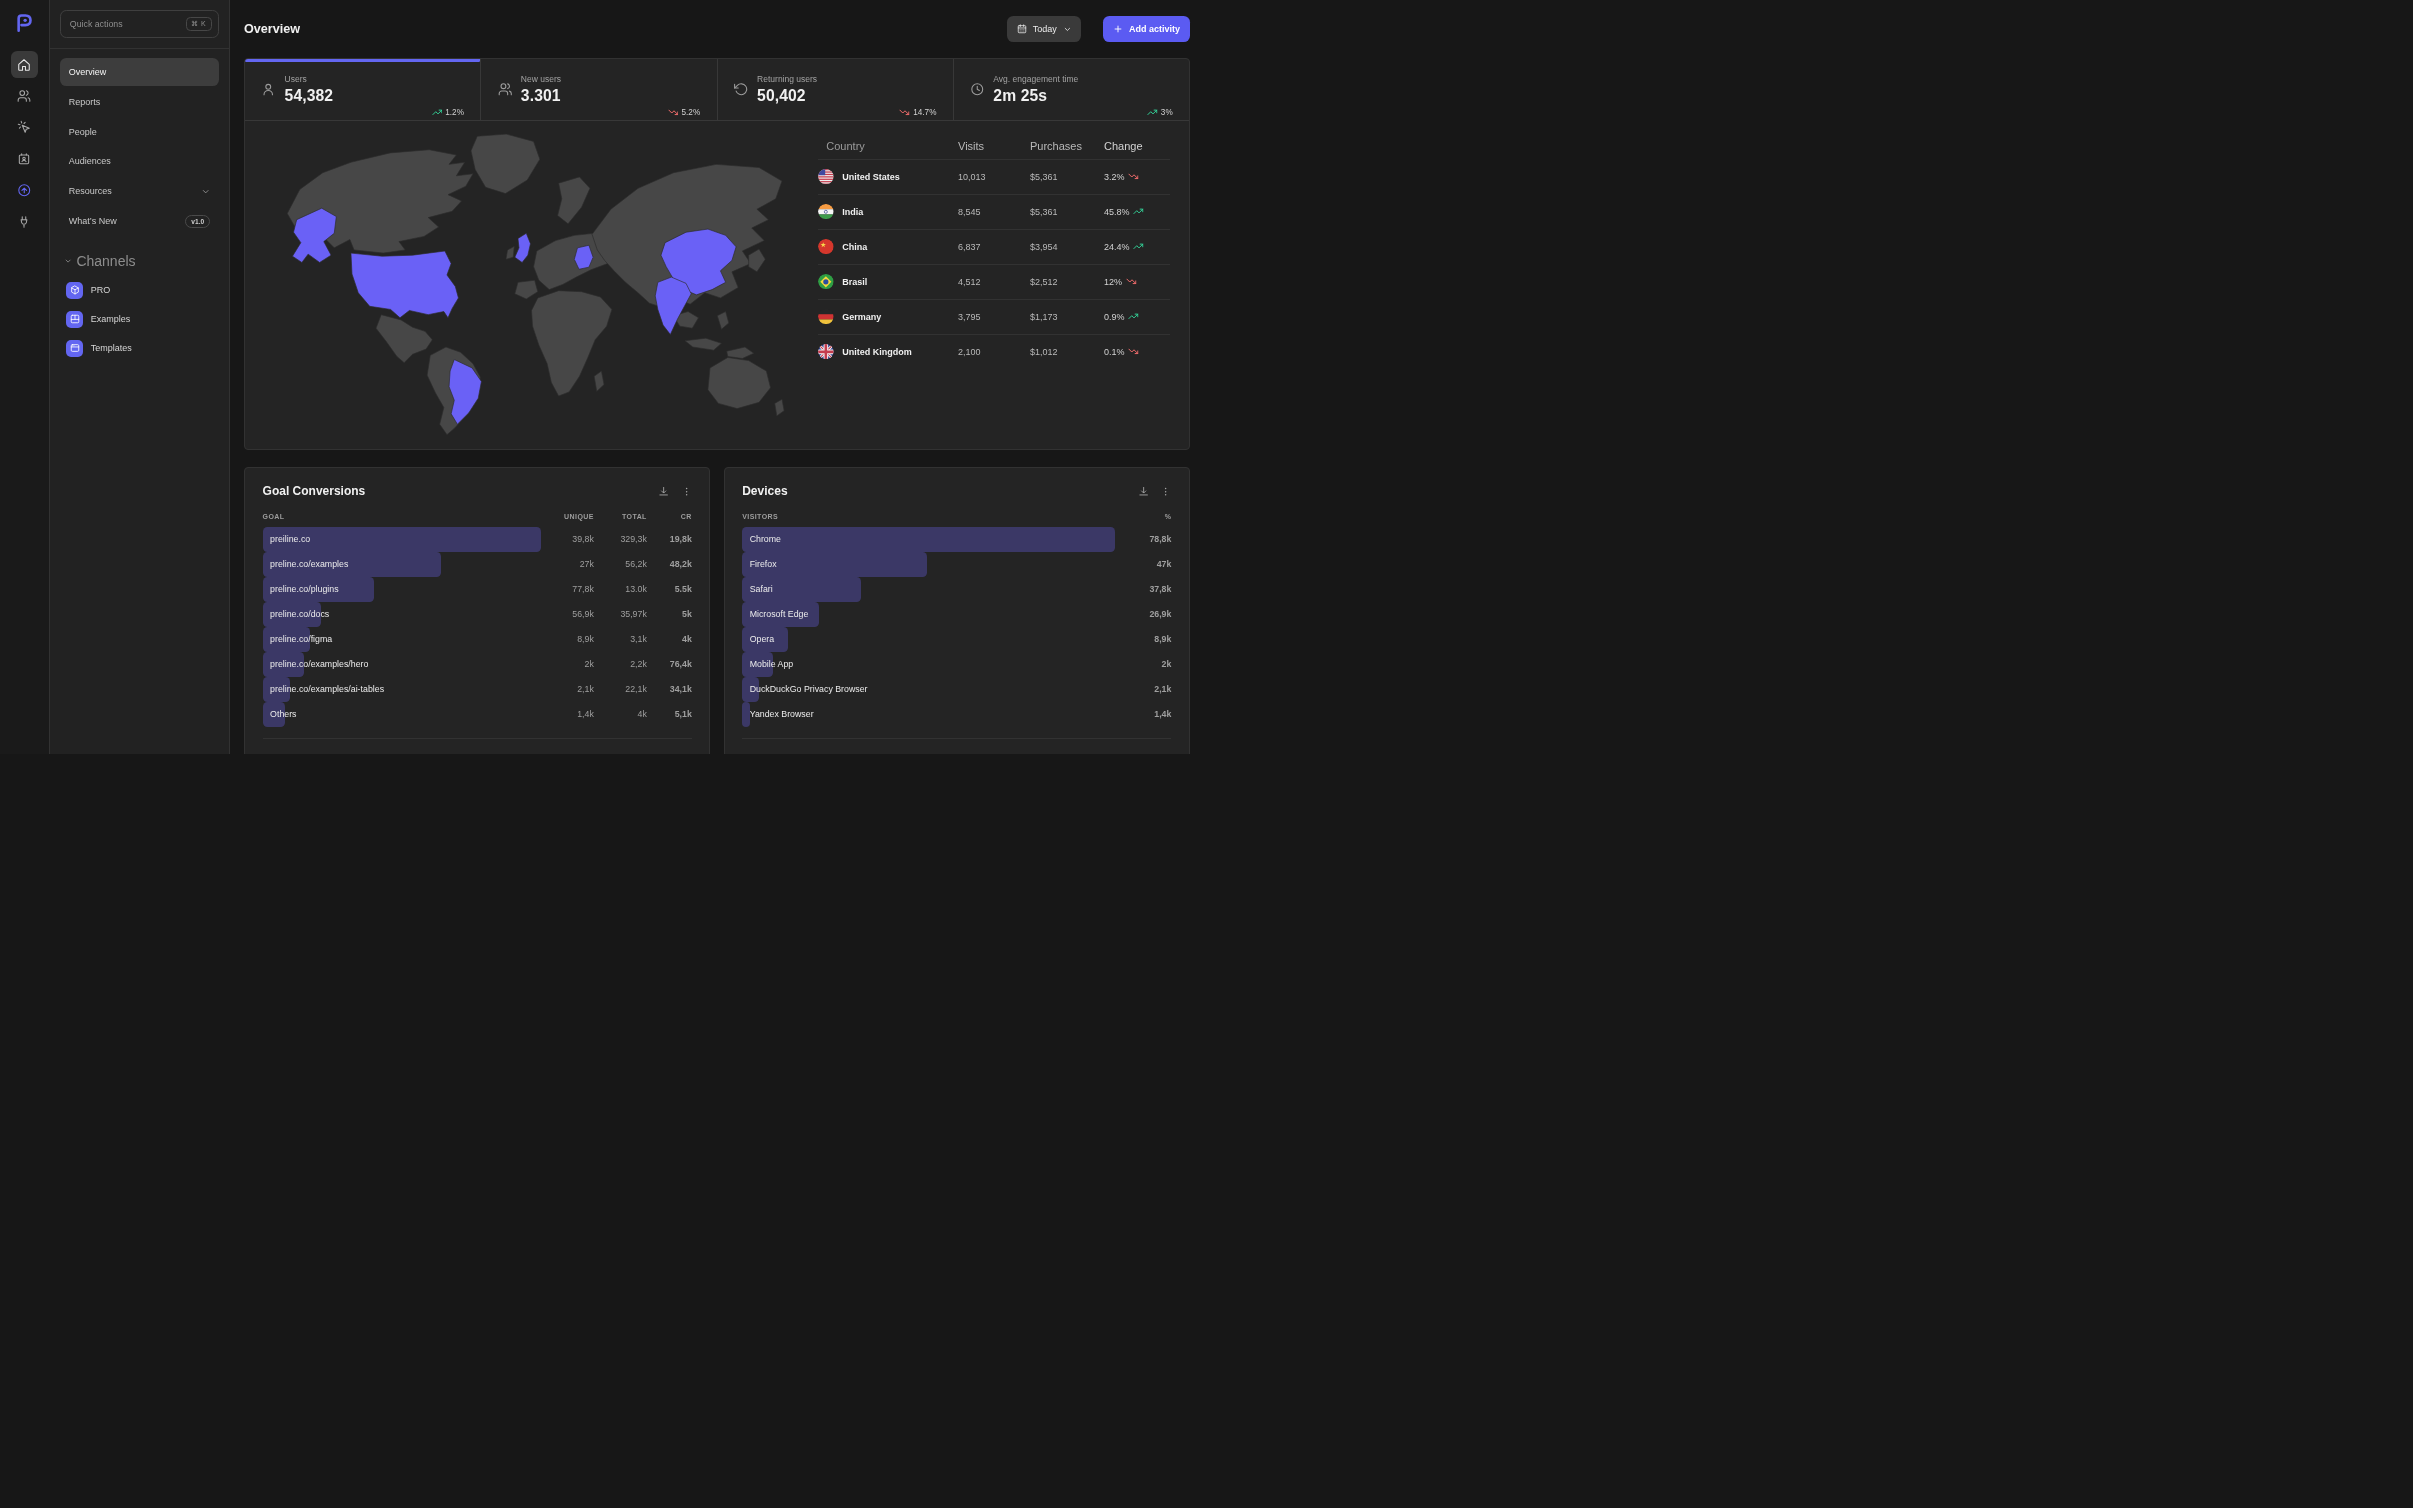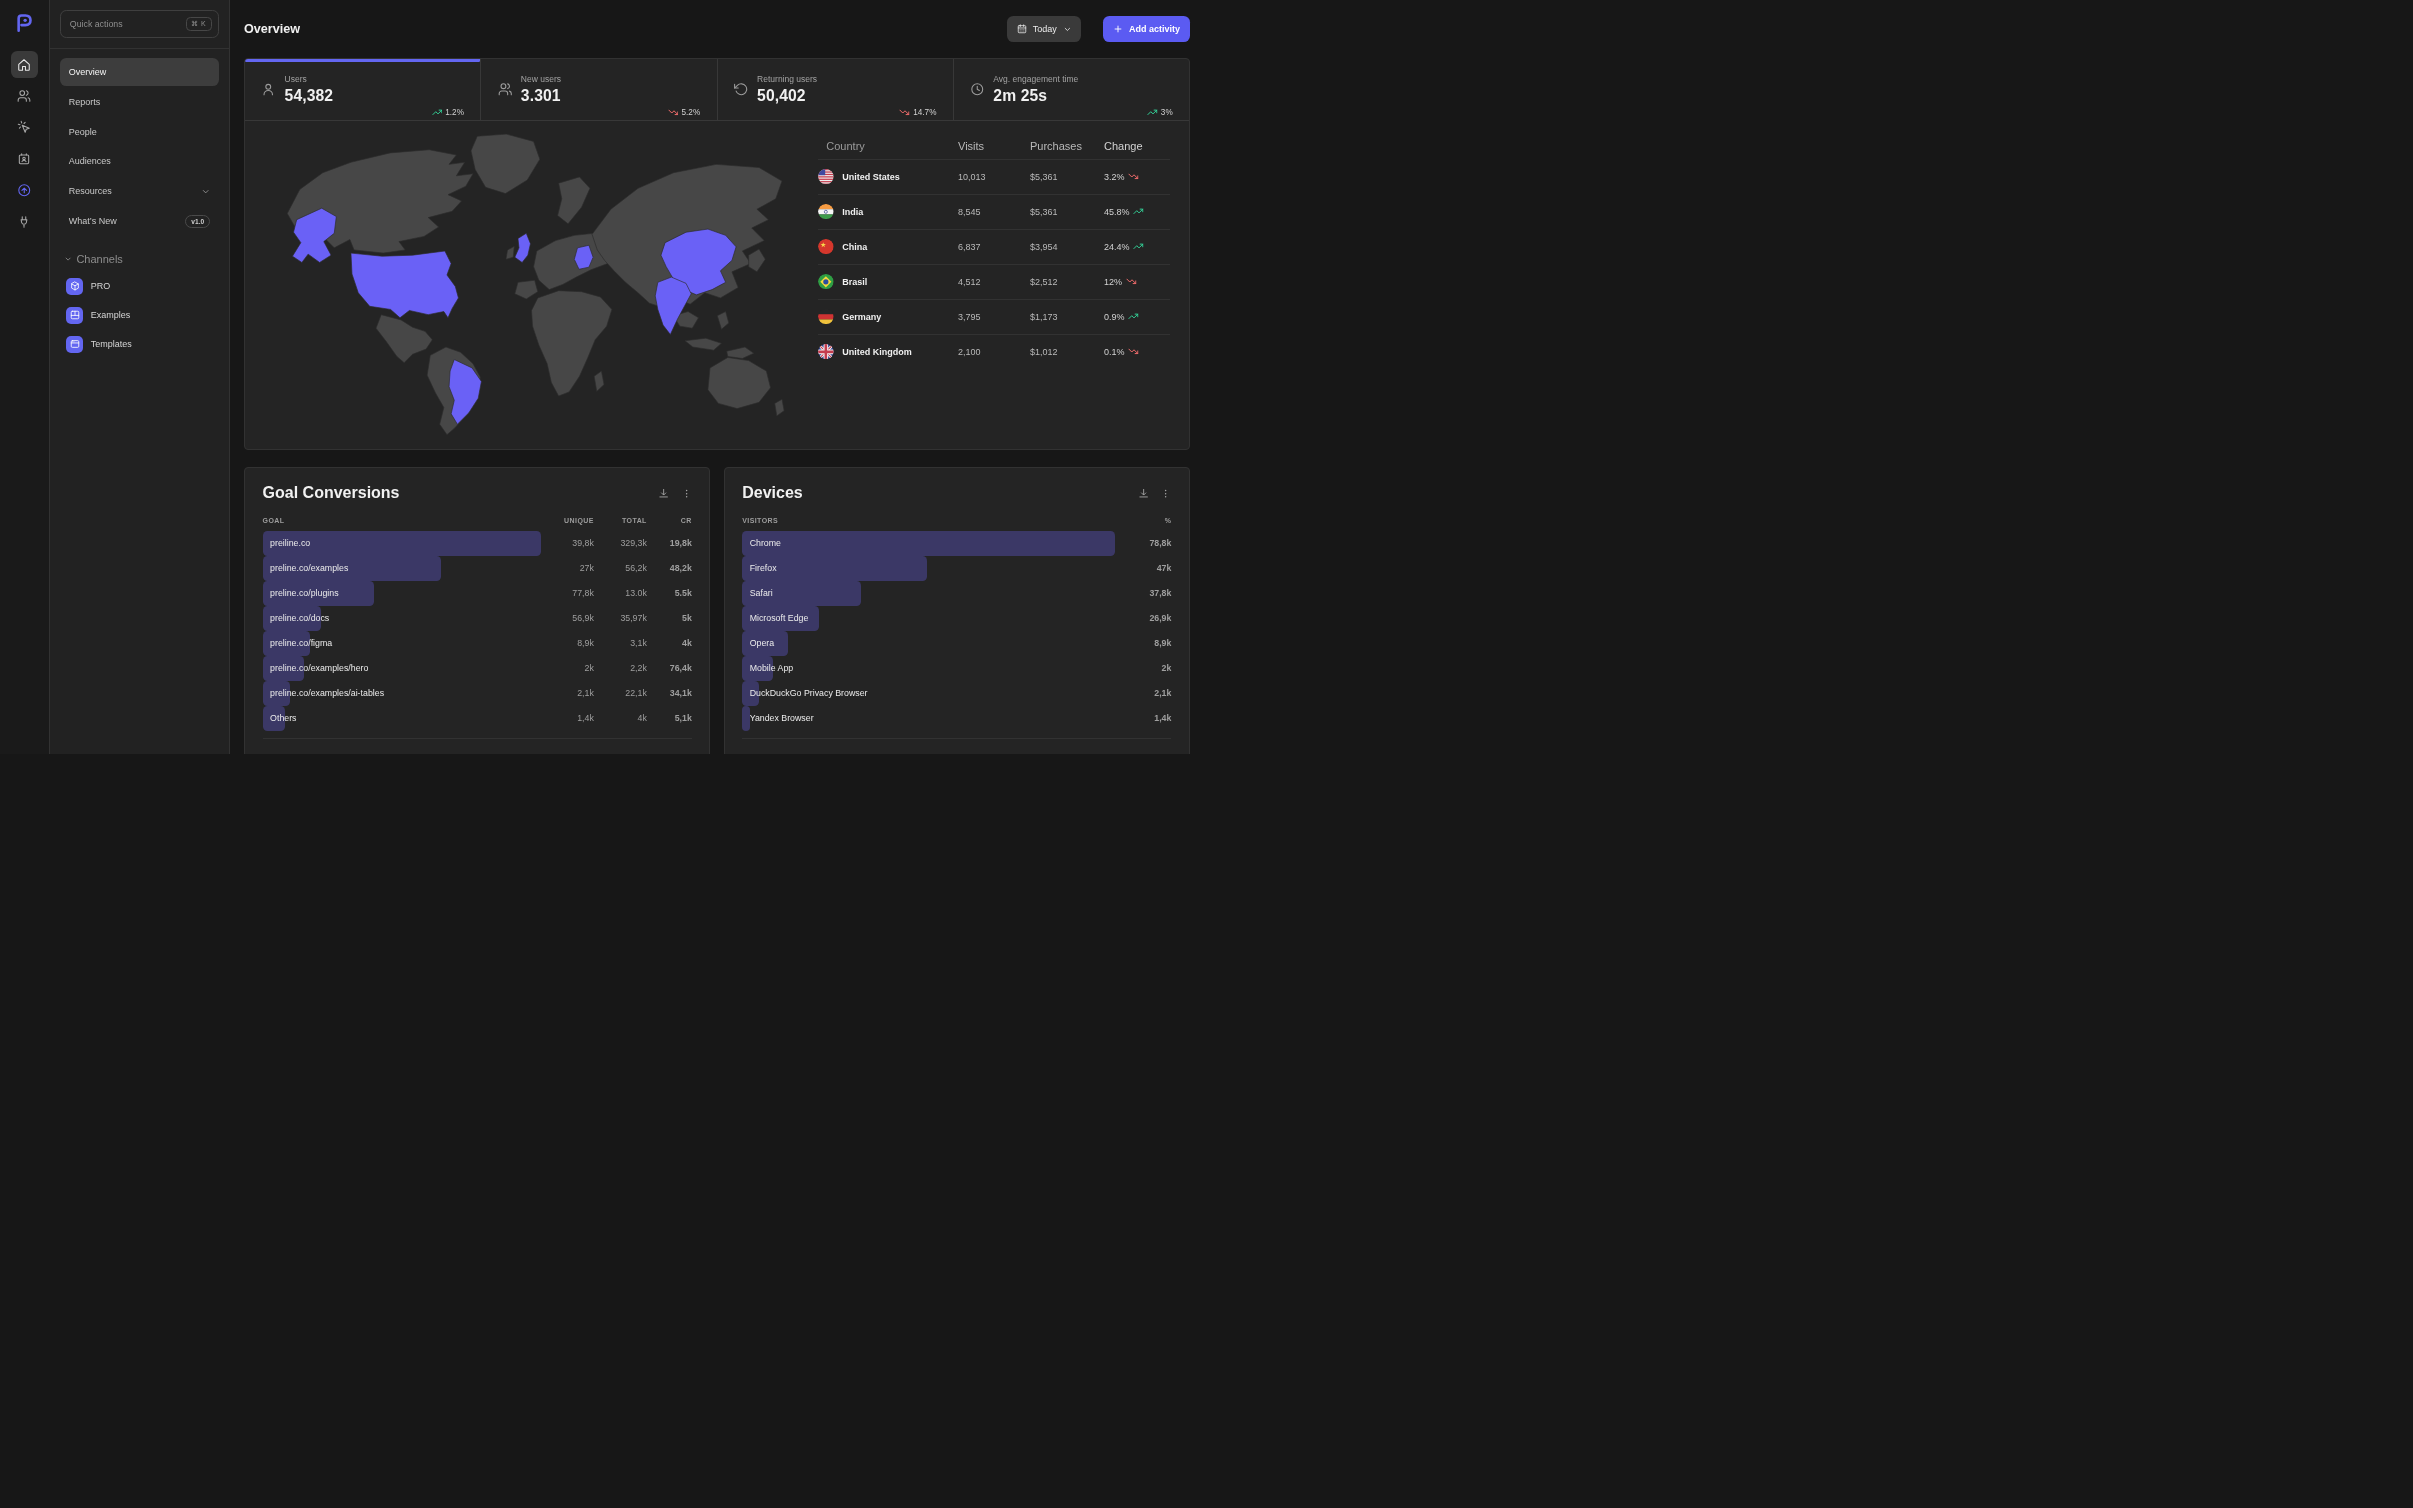--- a/index.html
+++ b/index.html
@@ -35,21 +35,21 @@
     padding:1.9px 4.4px;letter-spacing:0.6px;}
   .nav{padding:8.8px 10px 0 10px;}
   .nav-item{height:28px;border-radius:6.3px;display:flex;align-items:center;
     padding:0 8.8px;font-size:9px;color:#c9c9c9;margin-bottom:1.9px;cursor:pointer;
     justify-content:space-between;}
   .nav-item.active{background:#3d3d3d;color:#f5f5f5;}
   .nav-item .chev{color:#9a9a9a;}
   .badge{border:0.6px solid #4a4a4a;border-radius:628px;font-size:6.6px;color:#cfcfcf;
     padding:1.9px 5px;font-weight:700;}
   .channels{padding:16.3px 10px 0 10px;}
-  .channels-head{display:flex;align-items:center;gap:4.4px;color:#8d8d8d;font-size:11px;
+  .channels-head{display:flex;align-items:center;gap:4.4px;color:#8d8d8d;font-size:14px;
     padding:0 3.8px 6.3px 3.8px;cursor:pointer;}
   .chan-item{height:29px;border-radius:6.3px;display:flex;align-items:center;gap:7.5px;
     padding:0 6.3px;font-size:9px;color:#d6d6d6;cursor:pointer;}
   .chan-tile{width:17px;height:17px;border-radius:5px;background:var(--accent2);
     display:flex;align-items:center;justify-content:center;color:#fff;}
 
   
   .main{flex:1;padding:14px 17px 0 14px;overflow:hidden;}
   .topbar{display:flex;align-items:center;justify-content:space-between;height:30px;}
   .page-title{font-size:12.6px;font-weight:700;}
@@ -91,21 +91,21 @@
   .c-name{flex:1;display:flex;align-items:center;gap:8.2px;font-weight:700;}
   .c-visits{width:72px;color:#b9b9b9;}
   .c-purch{width:74px;color:#b9b9b9;}
   .c-change{width:66px;color:#d2d2d2;display:flex;align-items:center;gap:3.8px;}
   .flag{width:15.7px;height:15.7px;border-radius:50%;flex-shrink:0;}
 
   
   .bottom{display:flex;gap:13.2px;margin-top:17px;}
   .panel{flex:1;height:295px;padding:16.3px 17.6px;display:flex;flex-direction:column;}
   .panel-head{display:flex;align-items:center;justify-content:space-between;margin-bottom:15px;}
-  .panel-title{font-size:16px;font-weight:700;}
+  .panel-title{font-size:12px;font-weight:700;}
   .panel-actions{display:flex;gap:11.3px;color:#a6a6a6;}
   .icon-btn{cursor:pointer;display:flex;}
   .t-headrow{display:flex;font-size:7px;letter-spacing:.06em;color:#9d9d9d;
     font-weight:700;margin-bottom:6.3px;}
   .grow{flex:1;}
   .num-col{width:53px;text-align:right;}
   .num-col.sm{width:45px;}
   .bar-row{display:flex;align-items:center;height:25px;font-size:8.8px;}
   .bar-cell{flex:1;position:relative;height:25px;}
   .bar-fill{position:absolute;left:0;top:0;bottom:0;background:var(--bar);border-radius:4.4px;}

